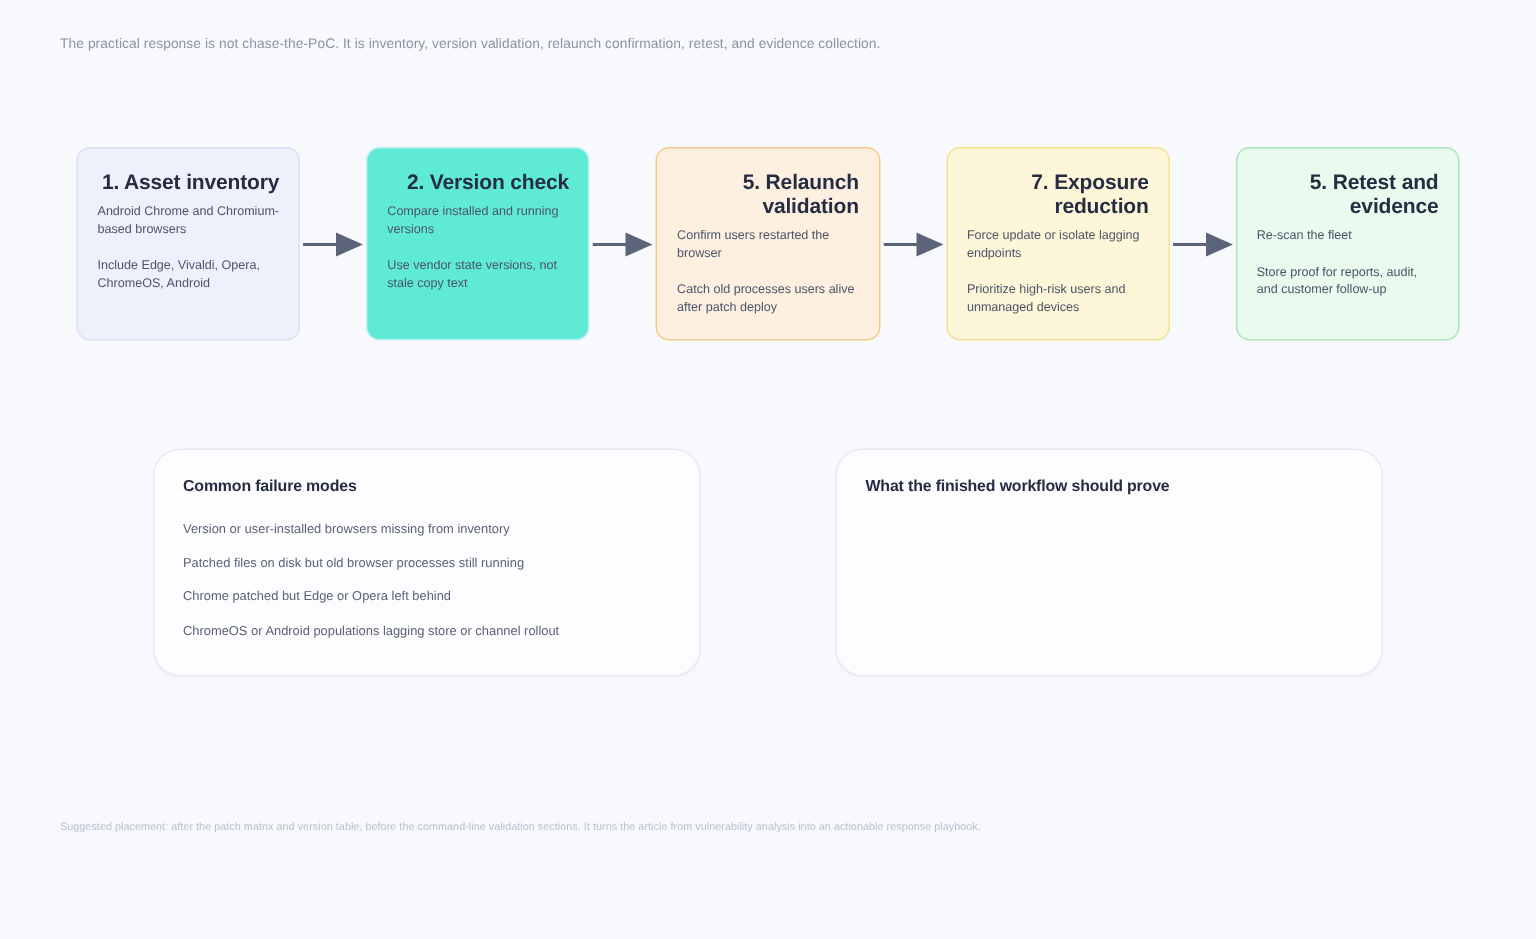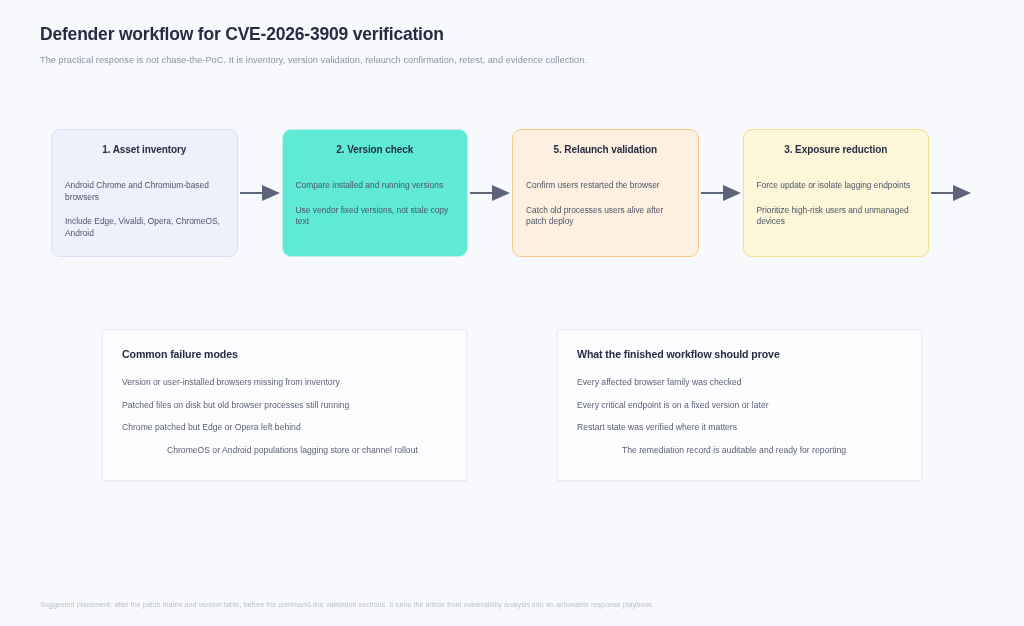--- a/index.html
+++ b/index.html
@@ -41,25 +41,25 @@
   .step-card {
     flex: 1 1 0;
     min-width: 0;
     border-radius: 9px;
     border: 1px solid transparent;
     padding: 14px 13px 16px 13px;
     min-height: 128px;
   }
 
   .step-title {
-    font-size: 10px;
+    font-size: 14px;
     font-weight: bold;
     color: #262d42;
-    text-align: center;
-    margin-bottom: 25px;
+    text-align: right;
+    margin-bottom: 6px;
     letter-spacing: -0.1px;
   }
 
   .step-body p {
     font-size: 8.4px;
     line-height: 1.37;
     color: #4d5568;
   }
   .step-body p + p { margin-top: 13px; }
 
@@ -85,60 +85,59 @@
     gap: 90px;
     margin-top: 72px;
     padding: 0 62px;
   }
 
   .panel {
     flex: 1 1 0;
     min-width: 0;
     background: #fdfdff;
     border: 1px solid #e6e9f1;
-    border-radius: 2px;
+    border-radius: 18px;
     padding: 18px 19px 24px 19px;
     min-height: 146px;
     box-shadow: 0 1px 2px rgba(30,40,70,0.035);
   }
 
   .panel-title {
     font-size: 10.6px;
     font-weight: bold;
     color: #262d42;
     margin-bottom: 17px;
     letter-spacing: -0.1px;
   }
 
   .panel-list { list-style: none; }
   .panel-list li {
     font-size: 8.6px;
     line-height: 1.3;
     color: #5a6276;
     margin-bottom: 11.5px;
   }
-  .panel-list li:last-child { margin-bottom: 0; margin-left: 45px; }
+  .panel-list li:last-child { margin-bottom: 0; }
 
   
   .footnote {
     position: absolute;
     left: 40px;
-    top: 600px;
+    top: 546px;
     font-size: 7.2px;
     color: #b9bfcd;
     letter-spacing: 0.03px;
   }
 </style>
 </head>
 <body>
 
 <div class="page">
 
   <div>
-    <div class="page-title">Defender workflow for CVE-2026-3909 verification</div>
     <div class="page-subtitle">The practical response is not chase-the-PoC. It is inventory, version validation, relaunch confirmation, retest, and evidence collection.</div>
   </div>
 
   <div class="flow">
 
     <div class="step-card c1">
       <div class="step-title">1. Asset inventory</div>
       <div class="step-body">
         <p>Android Chrome and Chromium-based browsers</p>
         <p>Include Edge, Vivaldi, Opera, ChromeOS, Android</p>
@@ -149,21 +148,21 @@
       <svg width="40" height="18" viewBox="0 0 40 18" aria-hidden="true">
         <line x1="0" y1="9" x2="24" y2="9" stroke="#5b6478" stroke-width="2"></line>
         <polygon points="22,1 40,9 22,17" fill="#5b6478"></polygon>
       </svg>
     </div>
 
     <div class="step-card c2">
       <div class="step-title">2. Version check</div>
       <div class="step-body">
         <p>Compare installed and running versions</p>
-        <p>Use vendor fixed versions, not stale copy text</p>
+        <p>Use vendor state versions, not stale copy text</p>
       </div>
     </div>
 
     <div class="arrow">
       <svg width="40" height="18" viewBox="0 0 40 18" aria-hidden="true">
         <line x1="0" y1="9" x2="24" y2="9" stroke="#5b6478" stroke-width="2"></line>
         <polygon points="22,1 40,9 22,17" fill="#5b6478"></polygon>
       </svg>
     </div>
 
@@ -176,56 +175,57 @@
     </div>
 
     <div class="arrow">
       <svg width="40" height="18" viewBox="0 0 40 18" aria-hidden="true">
         <line x1="0" y1="9" x2="24" y2="9" stroke="#5b6478" stroke-width="2"></line>
         <polygon points="22,1 40,9 22,17" fill="#5b6478"></polygon>
       </svg>
     </div>
 
     <div class="step-card c4">
-      <div class="step-title">3. Exposure reduction</div>
+      <div class="step-title">7. Exposure reduction</div>
       <div class="step-body">
         <p>Force update or isolate lagging endpoints</p>
         <p>Prioritize high-risk users and unmanaged devices</p>
       </div>
     </div>
 
     <div class="arrow">
       <svg width="40" height="18" viewBox="0 0 40 18" aria-hidden="true">
         <line x1="0" y1="9" x2="24" y2="9" stroke="#5b6478" stroke-width="2"></line>
         <polygon points="22,1 40,9 22,17" fill="#5b6478"></polygon>
       </svg>
     </div>
 
+    <div class="step-card c5">
+      <div class="step-title">5. Retest and evidence</div>
+      <div class="step-body">
+        <p>Re-scan the fleet</p>
+        <p>Store proof for reports, audit, and customer follow-up</p>
+      </div>
+    </div>
 
   </div>
 
   <div class="panels">
 
     <div class="panel">
       <div class="panel-title">Common failure modes</div>
       <ul class="panel-list">
         <li>Version or user-installed browsers missing from inventory</li>
         <li>Patched files on disk but old browser processes still running</li>
         <li>Chrome patched but Edge or Opera left behind</li>
         <li>ChromeOS or Android populations lagging store or channel rollout</li>
       </ul>
     </div>
 
     <div class="panel">
       <div class="panel-title">What the finished workflow should prove</div>
-      <ul class="panel-list">
-        <li>Every affected browser family was checked</li>
-        <li>Every critical endpoint is on a fixed version or later</li>
-        <li>Restart state was verified where it matters</li>
-        <li>The remediation record is auditable and ready for reporting</li>
-      </ul>
     </div>
 
   </div>
 
 </div>
 
 <div class="footnote">Suggested placement: after the patch matrix and version table, before the command-line validation sections. It turns the article from vulnerability analysis into an actionable response playbook.</div>
 
 </body></html>

